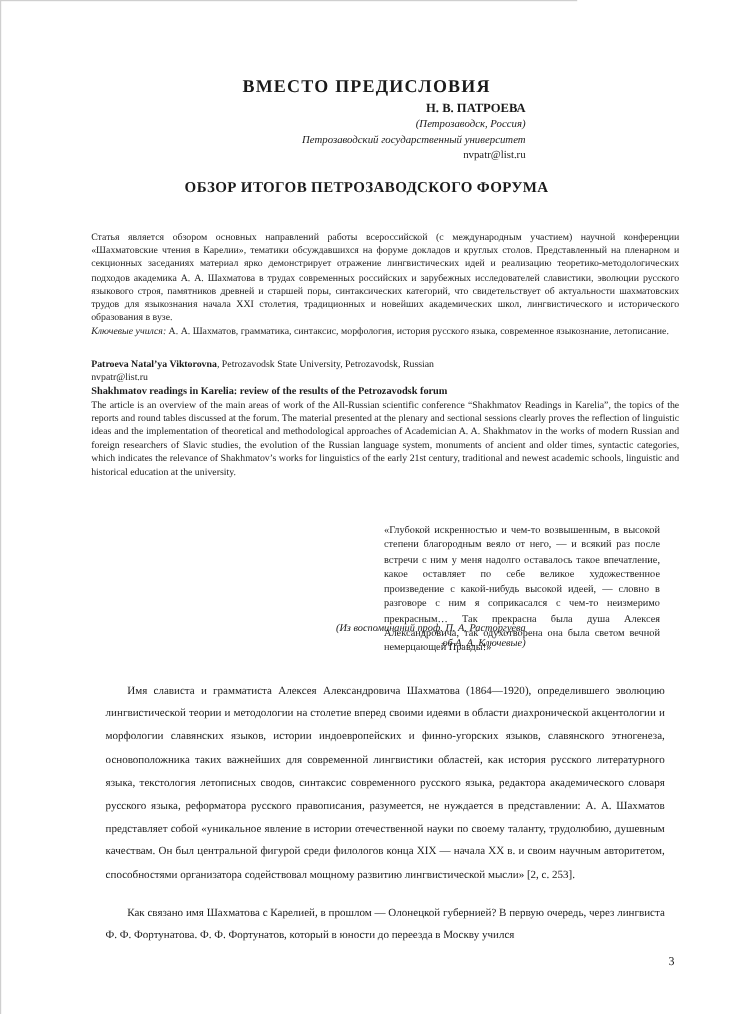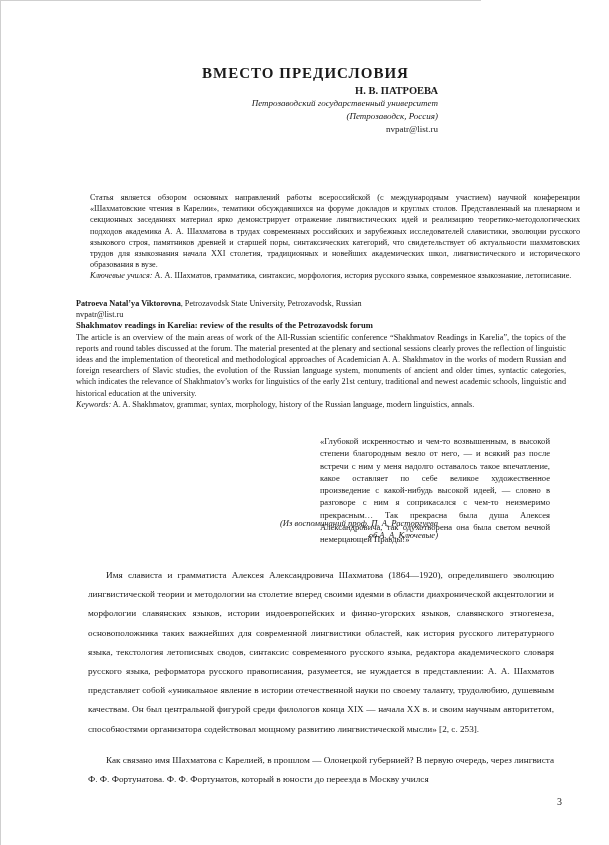--- a/index.html
+++ b/index.html
@@ -21,21 +21,21 @@
   .author-name { font-weight: bold; font-size: 10.5px; }
   .author-aff { font-style: italic; font-size: 9px; }
   .author-email { font-size: 9px; }
   .article-title {
     position: absolute; left: 0; width: 609px; top: 147px;
     text-align: center; font-weight: bold; font-size: 12.5px; line-height: 16px; letter-spacing: 0.3px;
   }
   .abstract-ru, .abstract-en {
     position: absolute; left: 75px; width: 490px; font-size: 8.2px; line-height: 11.2px; text-align: justify;
   }
-  .abstract-ru { top: 191px; margin-left: 14px; }
+  .abstract-ru { top: 191px; }
   .abstract-en { top: 297px; }
   .abstract-ru p, .abstract-en p { margin: 0; }
   .kw-label { font-style: italic; }
   .en-author { font-weight: bold; }
   .en-title { font-weight: bold; font-size: 8.6px; }
   .epigraph {
     position: absolute; left: 303px; width: 262px; top: 418px;
     font-size: 8.6px; line-height: 12.3px; text-align: justify;
   }
   .epigraph p { margin: 16px; }
@@ -54,39 +54,39 @@
 </style>
 </head>
 <body>
 
 <div class="page">
 
   <div class="section-title">ВМЕСТО ПРЕДИСЛОВИЯ</div>
 
   <div class="author-block">
     <div class="author-name">Н. В. ПАТРОЕВА</div>
+    <div class="author-aff">(Петрозаводск, Россия)</div>
     <div class="author-aff">Петрозаводский государственный университет</div>
-    <div class="author-aff">(Петрозаводск, Россия)</div>
     <div class="author-email">nvpatr@list.ru</div>
   </div>
 
   <div class="article-title">
+    <div>ОБЗОР ИТОГОВ ПЕТРОЗАВОДСКОГО ФОРУМА</div>
   </div>
 
   <div class="abstract-ru">
     <p>Статья является обзором основных направлений работы всероссийской (с международным участием) научной конференции «Шахматовские чтения в Карелии», тематики обсуждавшихся на форуме докладов и круглых столов. Представленный на пленарном и секционных заседаниях материал ярко демонстрирует отражение лингвистических идей и реализацию теоретико-методологических подходов академика А. А. Шахматова в трудах современных российских и зарубежных исследователей славистики, эволюции русского языкового строя, памятников древней и старшей поры, синтаксических категорий, что свидетельствует об актуальности шахматовских трудов для языкознания начала XXI столетия, традиционных и новейших академических школ, лингвистического и исторического образования в вузе.</p>
     <p><span class="kw-label">Ключевые учился:</span><span> А. А. Шахматов, грамматика, синтаксис, морфология, история русского языка, современное языкознание, летописание.</span></p>
   </div>
 
   <div class="abstract-en">
     <p><span class="en-author">Patroeva Natal’ya Viktorovna</span><span>, Petrozavodsk State University, Petrozavodsk, Russian</span></p>
     <p>nvpatr@list.ru</p>
     <p class="en-title">Shakhmatov readings in Karelia: review of the results of the Petrozavodsk forum</p>
     <p>The article is an overview of the main areas of work of the All-Russian scientific conference “Shakhmatov Readings in Karelia”, the topics of the reports and round tables discussed at the forum. The material presented at the plenary and sectional sessions clearly proves the reflection of linguistic ideas and the implementation of theoretical and methodological approaches of Academician A. A. Shakhmatov in the works of modern Russian and foreign researchers of Slavic studies, the evolution of the Russian language system, monuments of ancient and older times, syntactic categories, which indicates the relevance of Shakhmatov’s works for linguistics of the early 21st century, traditional and newest academic schools, linguistic and historical education at the university.</p>
-    <p><span class="kw-label">Keywords:</span><span> A. A. Shakhmatov, grammar, syntax, morphology, history of the Russian language, modern linguistics, annals.</span></p>
   </div>
 
   <div class="epigraph">
     <p>«Глубокой искренностью и чем-то возвышенным, в высокой степени благородным веяло от него, — и всякий раз после встречи с ним у меня надолго оставалось такое впечатление, какое оставляет по себе великое художественное произведение с какой-нибудь высокой идеей, — словно в разговоре с ним я соприкасался с чем-то неизмеримо прекрасным… Так прекрасна была душа Алексея Александровича, так одухотворена она была светом вечной немерцающей Правды!»</p>
   </div>
   <div class="epigraph-source">
     <div>(Из воспоминаний проф. П. А. Расторгуева</div>
     <div>об А. А. Ключевые)</div>
   </div>
 

